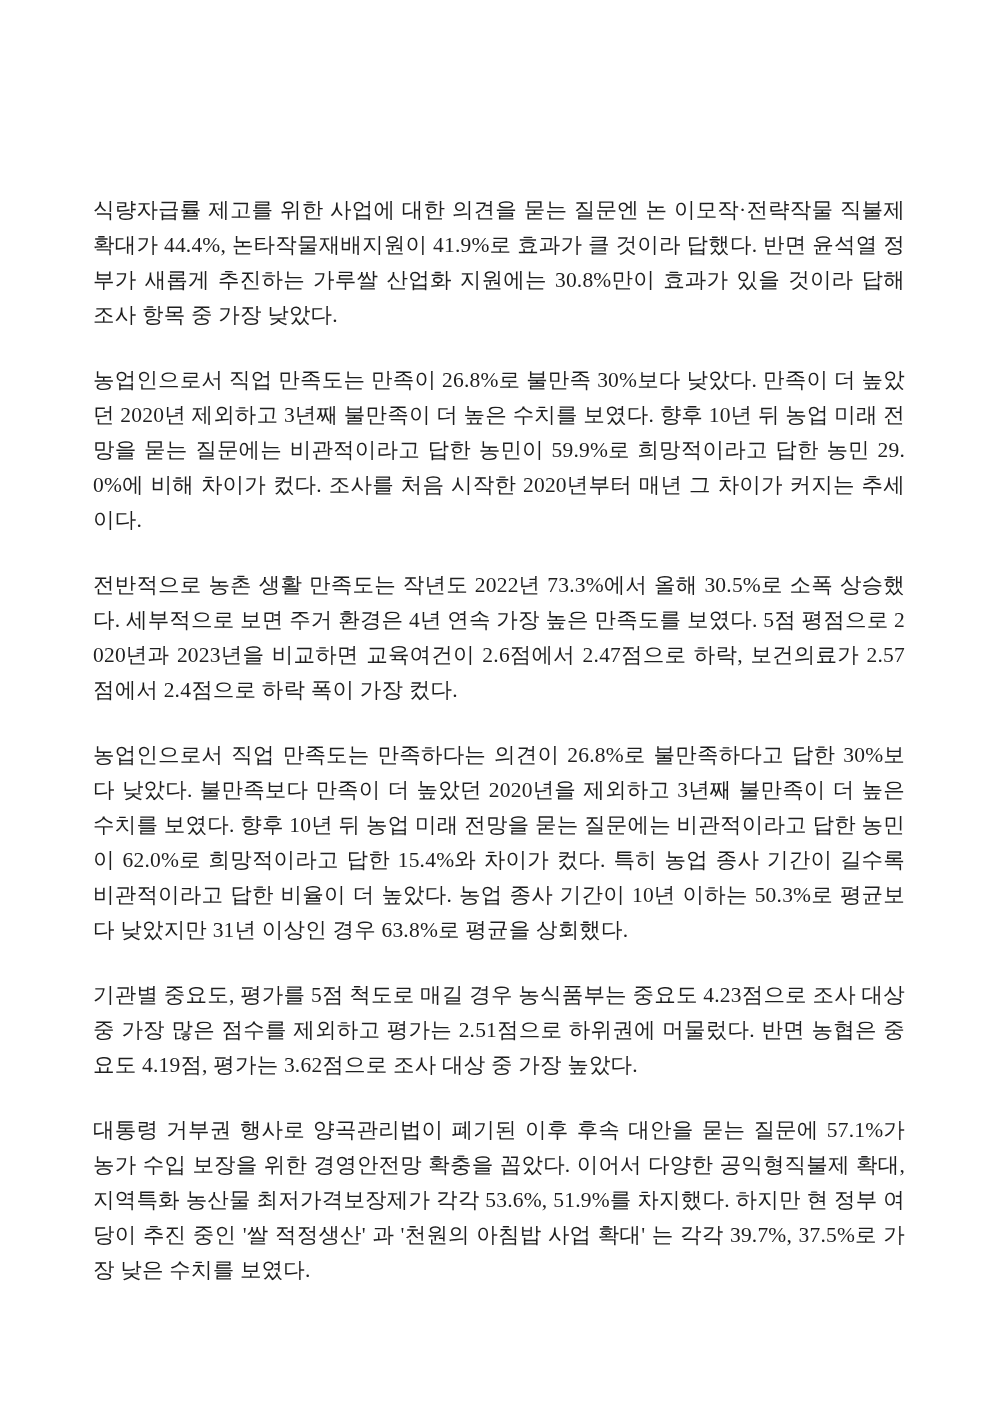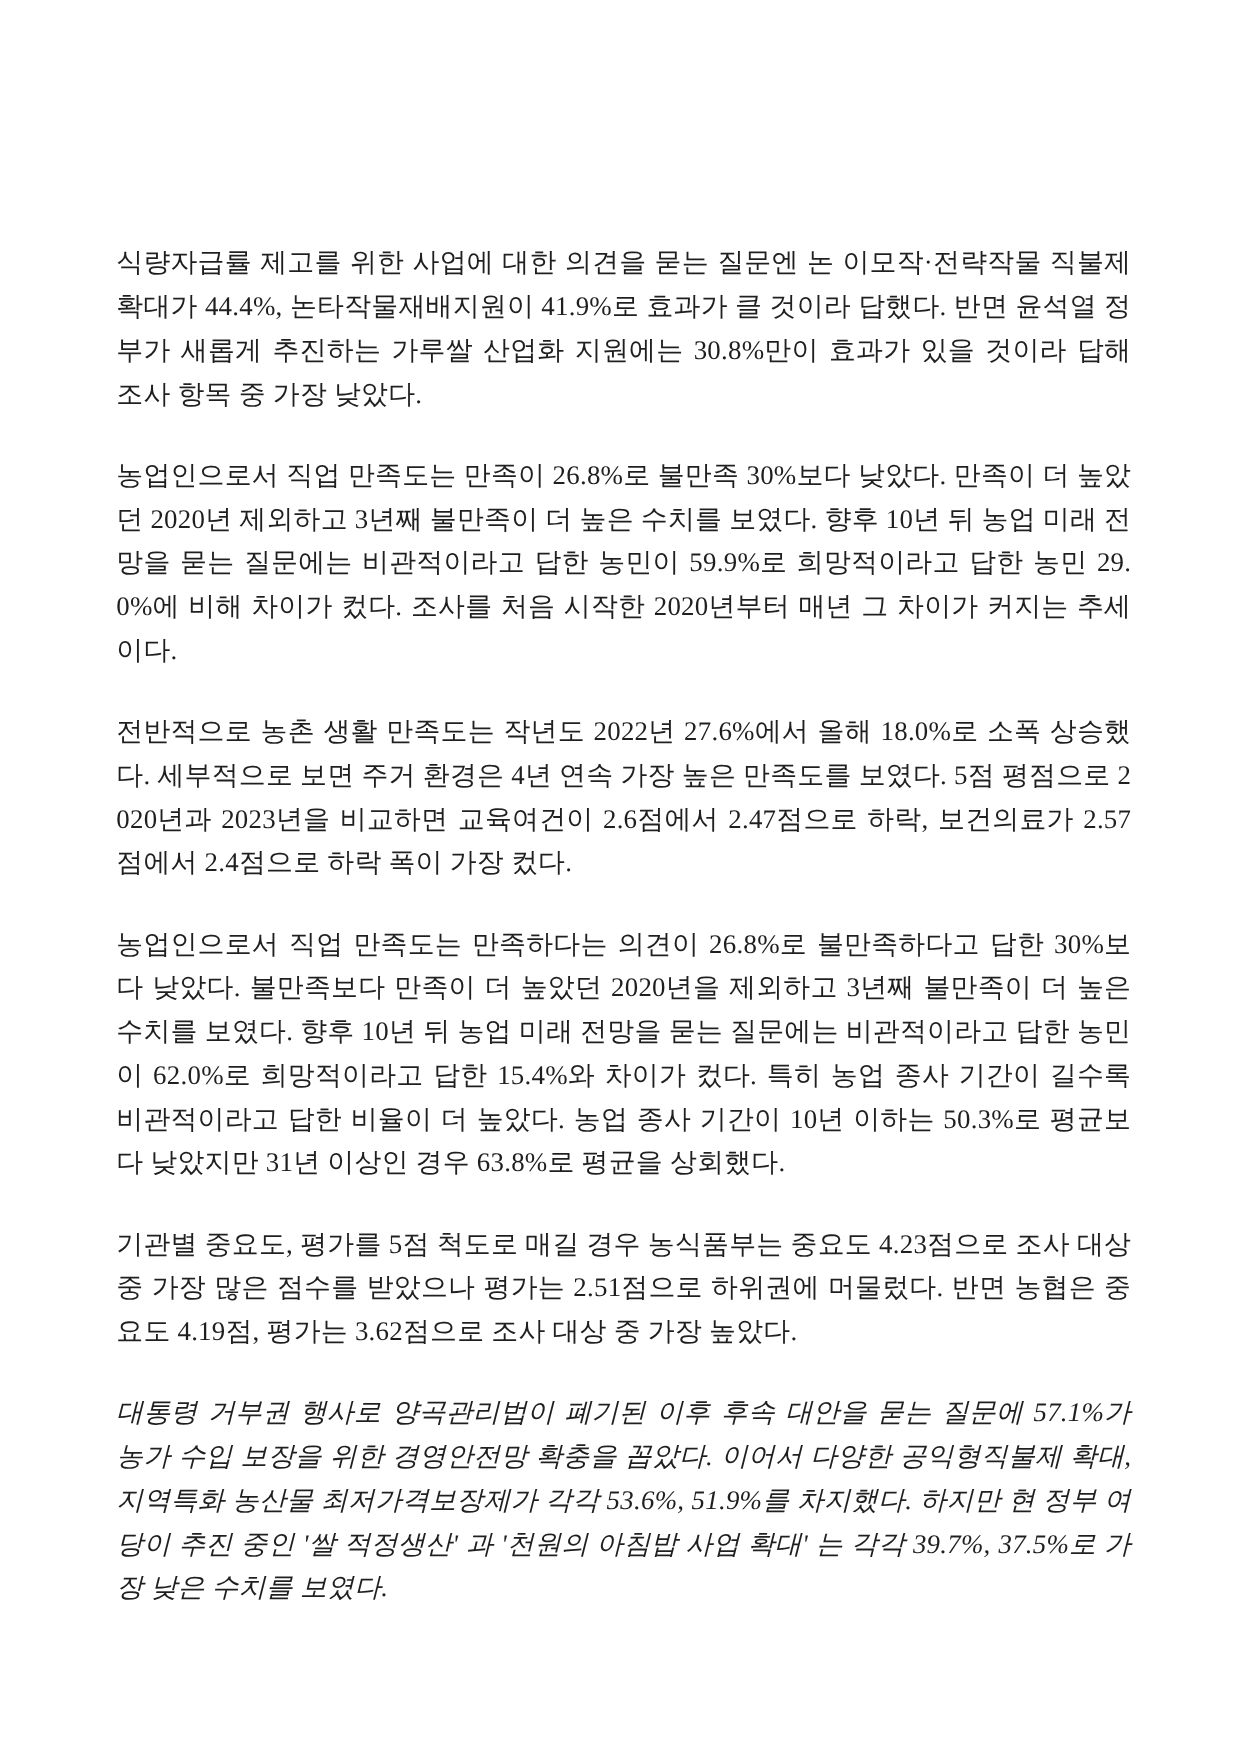--- a/index.html
+++ b/index.html
@@ -26,28 +26,27 @@
     font-size: 21.5px;
     line-height: 35px;
     color: #1f1f1f;
     text-align: justify;
     text-justify: inter-character;
     word-break: break-all;
     letter-spacing: 0.2px;
   }
   .text-block p:last-child {
     margin-bottom: 0;
-    font-style: italic;
   }
 </style>
 </head>
 <body>
 
 <div class="page">
   <div class="text-block">
     <p>식량자급률 제고를 위한 사업에 대한 의견을 묻는 질문엔 논 이모작·전략작물 직불제 확대가 44.4%, 논타작물재배지원이 41.9%로 효과가 클 것이라 답했다. 반면 윤석열 정부가 새롭게 추진하는 가루쌀 산업화 지원에는 30.8%만이 효과가 있을 것이라 답해 조사 항목 중 가장 낮았다.</p>
     <p>농업인으로서 직업 만족도는 만족이 26.8%로 불만족 30%보다 낮았다. 만족이 더 높았던 2020년 제외하고 3년째 불만족이 더 높은 수치를 보였다. 향후 10년 뒤 농업 미래 전망을 묻는 질문에는 비관적이라고 답한 농민이 59.9%로 희망적이라고 답한 농민 29.0%에 비해 차이가 컸다. 조사를 처음 시작한 2020년부터 매년 그 차이가 커지는 추세이다.</p>
-    <p>전반적으로 농촌 생활 만족도는 작년도 2022년 27.6%에서 올해 18.0%로 소폭 상승했다. 세부적으로 보면 주거 환경은 4년 연속 가장 높은 만족도를 보였다. 5점 평점으로 2020년과 2023년을 비교하면 교육여건이 2.6점에서 2.47점으로 하락, 보건의료가 2.57점에서 2.4점으로 하락 폭이 가장 컸다.</p>
+    <p>전반적으로 농촌 생활 만족도는 작년도 2022년 73.3%에서 올해 30.5%로 소폭 상승했다. 세부적으로 보면 주거 환경은 4년 연속 가장 높은 만족도를 보였다. 5점 평점으로 2020년과 2023년을 비교하면 교육여건이 2.6점에서 2.47점으로 하락, 보건의료가 2.57점에서 2.4점으로 하락 폭이 가장 컸다.</p>
     <p>농업인으로서 직업 만족도는 만족하다는 의견이 26.8%로 불만족하다고 답한 30%보다 낮았다. 불만족보다 만족이 더 높았던 2020년을 제외하고 3년째 불만족이 더 높은 수치를 보였다. 향후 10년 뒤 농업 미래 전망을 묻는 질문에는 비관적이라고 답한 농민이 62.0%로 희망적이라고 답한 15.4%와 차이가 컸다. 특히 농업 종사 기간이 길수록 비관적이라고 답한 비율이 더 높았다. 농업 종사 기간이 10년 이하는 50.3%로 평균보다 낮았지만 31년 이상인 경우 63.8%로 평균을 상회했다.</p>
-    <p>기관별 중요도, 평가를 5점 척도로 매길 경우 농식품부는 중요도 4.23점으로 조사 대상 중 가장 많은 점수를 받았으나 평가는 2.51점으로 하위권에 머물렀다. 반면 농협은 중요도 4.19점, 평가는 3.62점으로 조사 대상 중 가장 높았다.</p>
+    <p>기관별 중요도, 평가를 5점 척도로 매길 경우 농식품부는 중요도 4.23점으로 조사 대상 중 가장 많은 점수를 제외하고 평가는 2.51점으로 하위권에 머물렀다. 반면 농협은 중요도 4.19점, 평가는 3.62점으로 조사 대상 중 가장 높았다.</p>
     <p>대통령 거부권 행사로 양곡관리법이 폐기된 이후 후속 대안을 묻는 질문에 57.1%가 농가 수입 보장을 위한 경영안전망 확충을 꼽았다. 이어서 다양한 공익형직불제 확대, 지역특화 농산물 최저가격보장제가 각각 53.6%, 51.9%를 차지했다. 하지만 현 정부 여당이 추진 중인 '쌀 적정생산' 과 '천원의 아침밥 사업 확대' 는 각각 39.7%, 37.5%로 가장 낮은 수치를 보였다.</p>
   </div>
 </div>
 
 </body></html>

